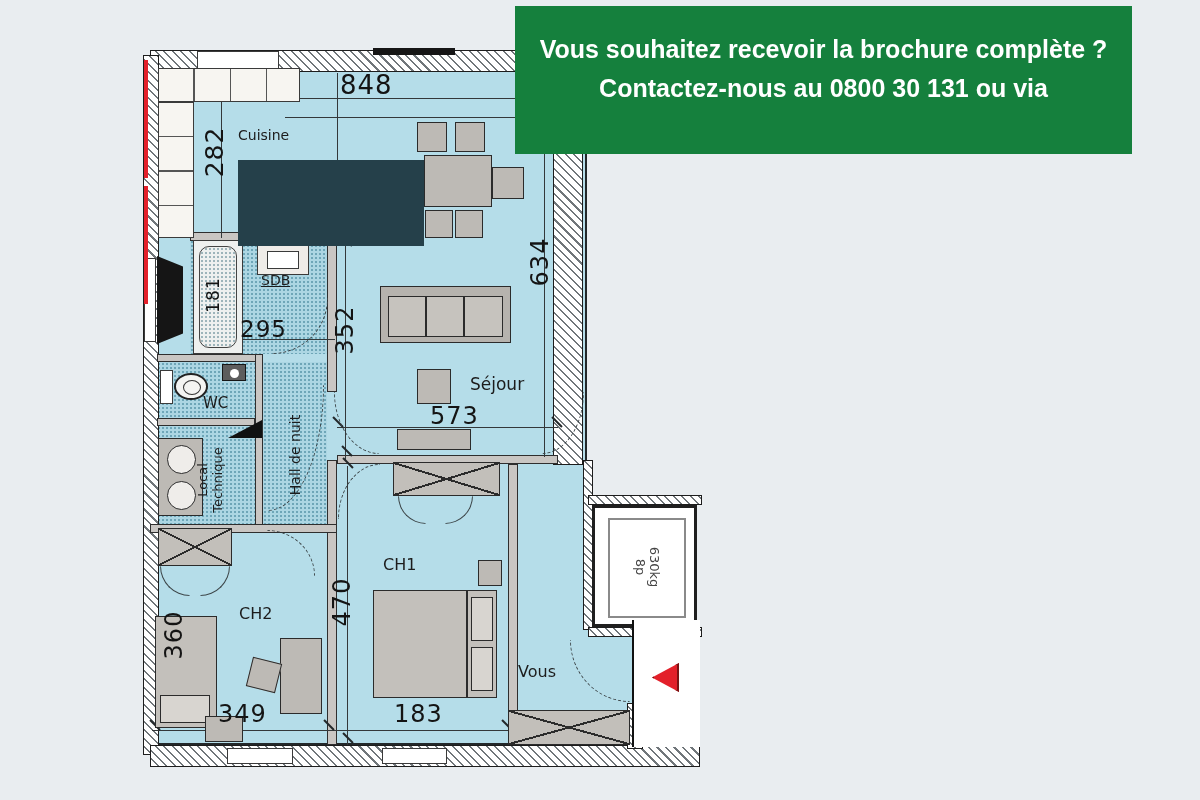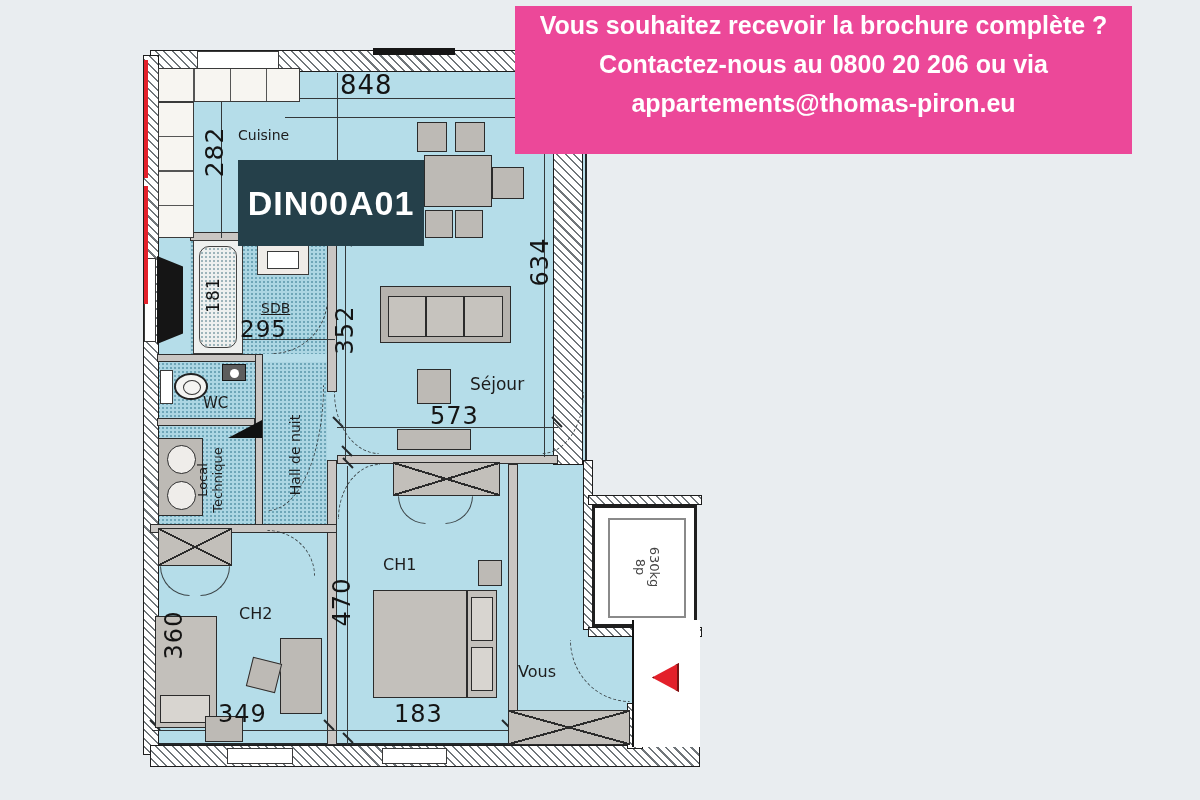--- a/index.html
+++ b/index.html
@@ -41,21 +41,21 @@
   .arc-solid{border:1.4px solid #3c4548;background:transparent;}
   .bl{border-top-color:transparent;border-right-color:transparent;border-radius:0 0 0 100%;}
   .br{border-top-color:transparent;border-left-color:transparent;border-radius:0 0 100% 0;}
   .tr{border-bottom-color:transparent;border-left-color:transparent;border-radius:0 100% 0 0;}
   .tl{border-bottom-color:transparent;border-right-color:transparent;border-radius:100% 0 0 0;}
 
   
   #unit-badge{background:#25404a;color:#fff;text-align:center;display:flex;flex-direction:column;justify-content:center;gap:2px;}
   #unit-badge .code{font-size:34px;font-weight:bold;letter-spacing:1px;font-family:"Liberation Sans",sans-serif;}
   #unit-badge .area{font-size:21px;font-weight:bold;font-family:"Liberation Sans",sans-serif;}
-  #banner{background:#ec4899;color:#fff;text-align:center;
+  #banner{background:#15803d;color:#fff;text-align:center;padding-top:24px;
     font-family:"Liberation Sans",sans-serif;font-weight:bold;font-size:25px;line-height:39px;}
 
   .couch-cushions{position:absolute;left:7px;top:9px;right:7px;bottom:5px;border:1.4px solid #2b2b2b;
     background-image:repeating-linear-gradient(to right,transparent 0 36.5px,#2b2b2b 36.5px 38px);background-color:#c6c3be;}
   .circle{border-radius:50%;}
 </style>
 </head>
 <body>
 
 <div id="stage">
@@ -194,21 +194,21 @@
     <div style="position:absolute;left:13px;top:10px;width:74px;height:96px;border:2px solid #8a8a8a;background:#fff;"></div>
     <div class="abs vrot90" style="left:22px;top:44px;width:60px;height:30px;color:#454545;font-size:13px;line-height:14px;">
       <span><span>630kg</span><br><span>8p</span></span>
     </div>
   </div>
   <div class="abs" style="left:632px;top:620px;width:68px;height:127px;background:#fff;border-left:2px solid #111;"></div>
   <div class="abs" style="left:652px;top:663px;width:27px;height:29px;background:#e3202a;clip-path:polygon(100% 0,100% 100%,0 50%);border:0;outline:2px solid #7a1313;outline-offset:-2px;"></div>
 
   <div class="abs lbl" style="left:238px;top:127px;font-size:14px;">Cuisine</div>
   <div class="abs lbl" style="left:470px;top:374px;font-size:17px;">Séjour</div>
-  <div class="abs lbl" style="left:261px;top:300px;font-size:14px;text-decoration:underline;">SDB</div>
+  <div class="abs lbl" style="left:261px;top:272px;font-size:14px;text-decoration:underline;">SDB</div>
   <div class="abs lbl" style="left:203px;top:394px;font-size:15px;">WC</div>
   <div class="abs vrot lbl" style="left:162px;top:463px;width:96px;height:34px;font-size:13px;line-height:15px;">
     <span><span>Local</span><br><span>Technique</span></span>
   </div>
   <div class="abs vrot lbl" style="left:250px;top:446px;width:90px;height:18px;font-size:14px;">
       <span>Hall de nuit</span>
     </div>
   <div class="abs lbl" style="left:383px;top:555px;font-size:16px;">CH1</div>
   <div class="abs lbl" style="left:239px;top:604px;font-size:16px;">CH2</div>
   <div class="abs lbl" style="left:518px;top:662px;font-size:16px;">Vous</div>
@@ -228,22 +228,20 @@
   <div class="abs vrot dim" style="left:312px;top:590px;width:60px;height:24px;font-size:24px;">
       <span>470</span>
     </div>
   <div class="abs vrot dim" style="left:144px;top:623px;width:60px;height:24px;font-size:24px;">
       <span>360</span>
     </div>
   <div class="abs dim" style="left:218px;top:700px;font-size:24px;">349</div>
   <div class="abs dim" style="left:394px;top:700px;font-size:24px;">183</div>
 
   <div class="abs" id="unit-badge" style="left:238px;top:160px;width:186px;height:86px;">
-    <div class="code">DIN00A01</div>
   </div>
 
   <div class="abs" id="banner" style="left:515px;top:6px;width:617px;height:148px;">
     <div>Vous souhaitez recevoir la brochure complète ?</div>
-    <div>Contactez-nous au 0800 20 206 ou via</div>
-    <div>appartements@thomas-piron.eu</div>
+    <div>Contactez-nous au 0800 30 131 ou via</div>
   </div>
 
 </div>
 
 </body></html>

